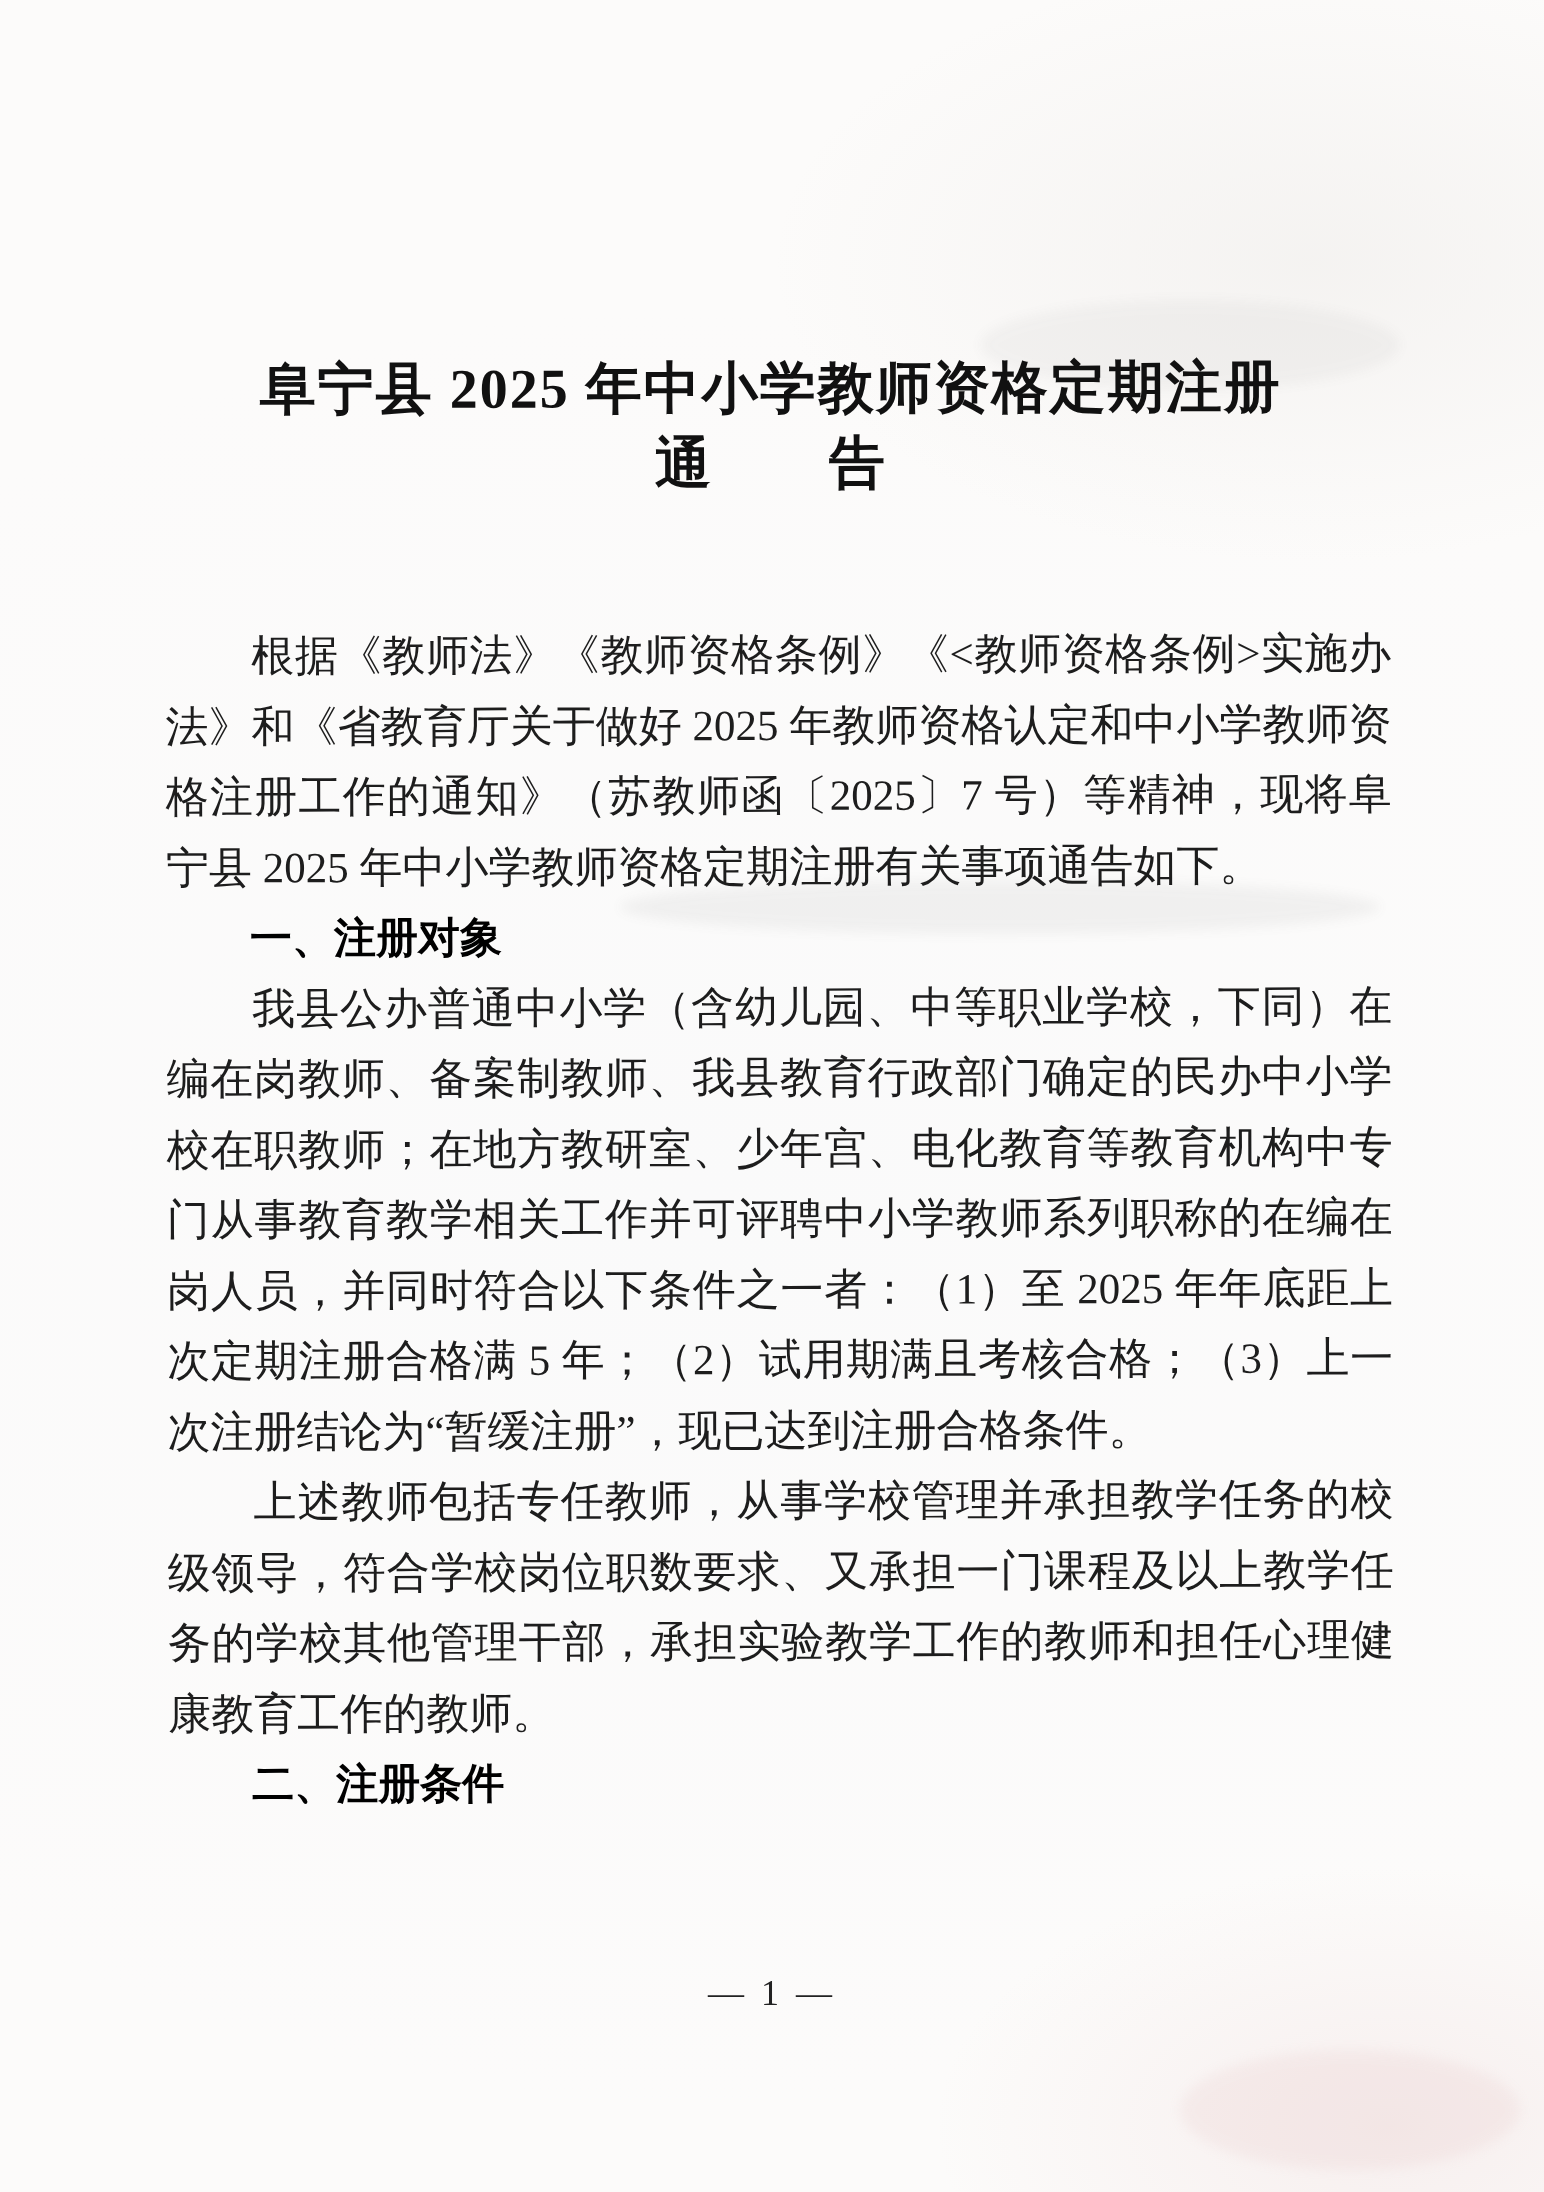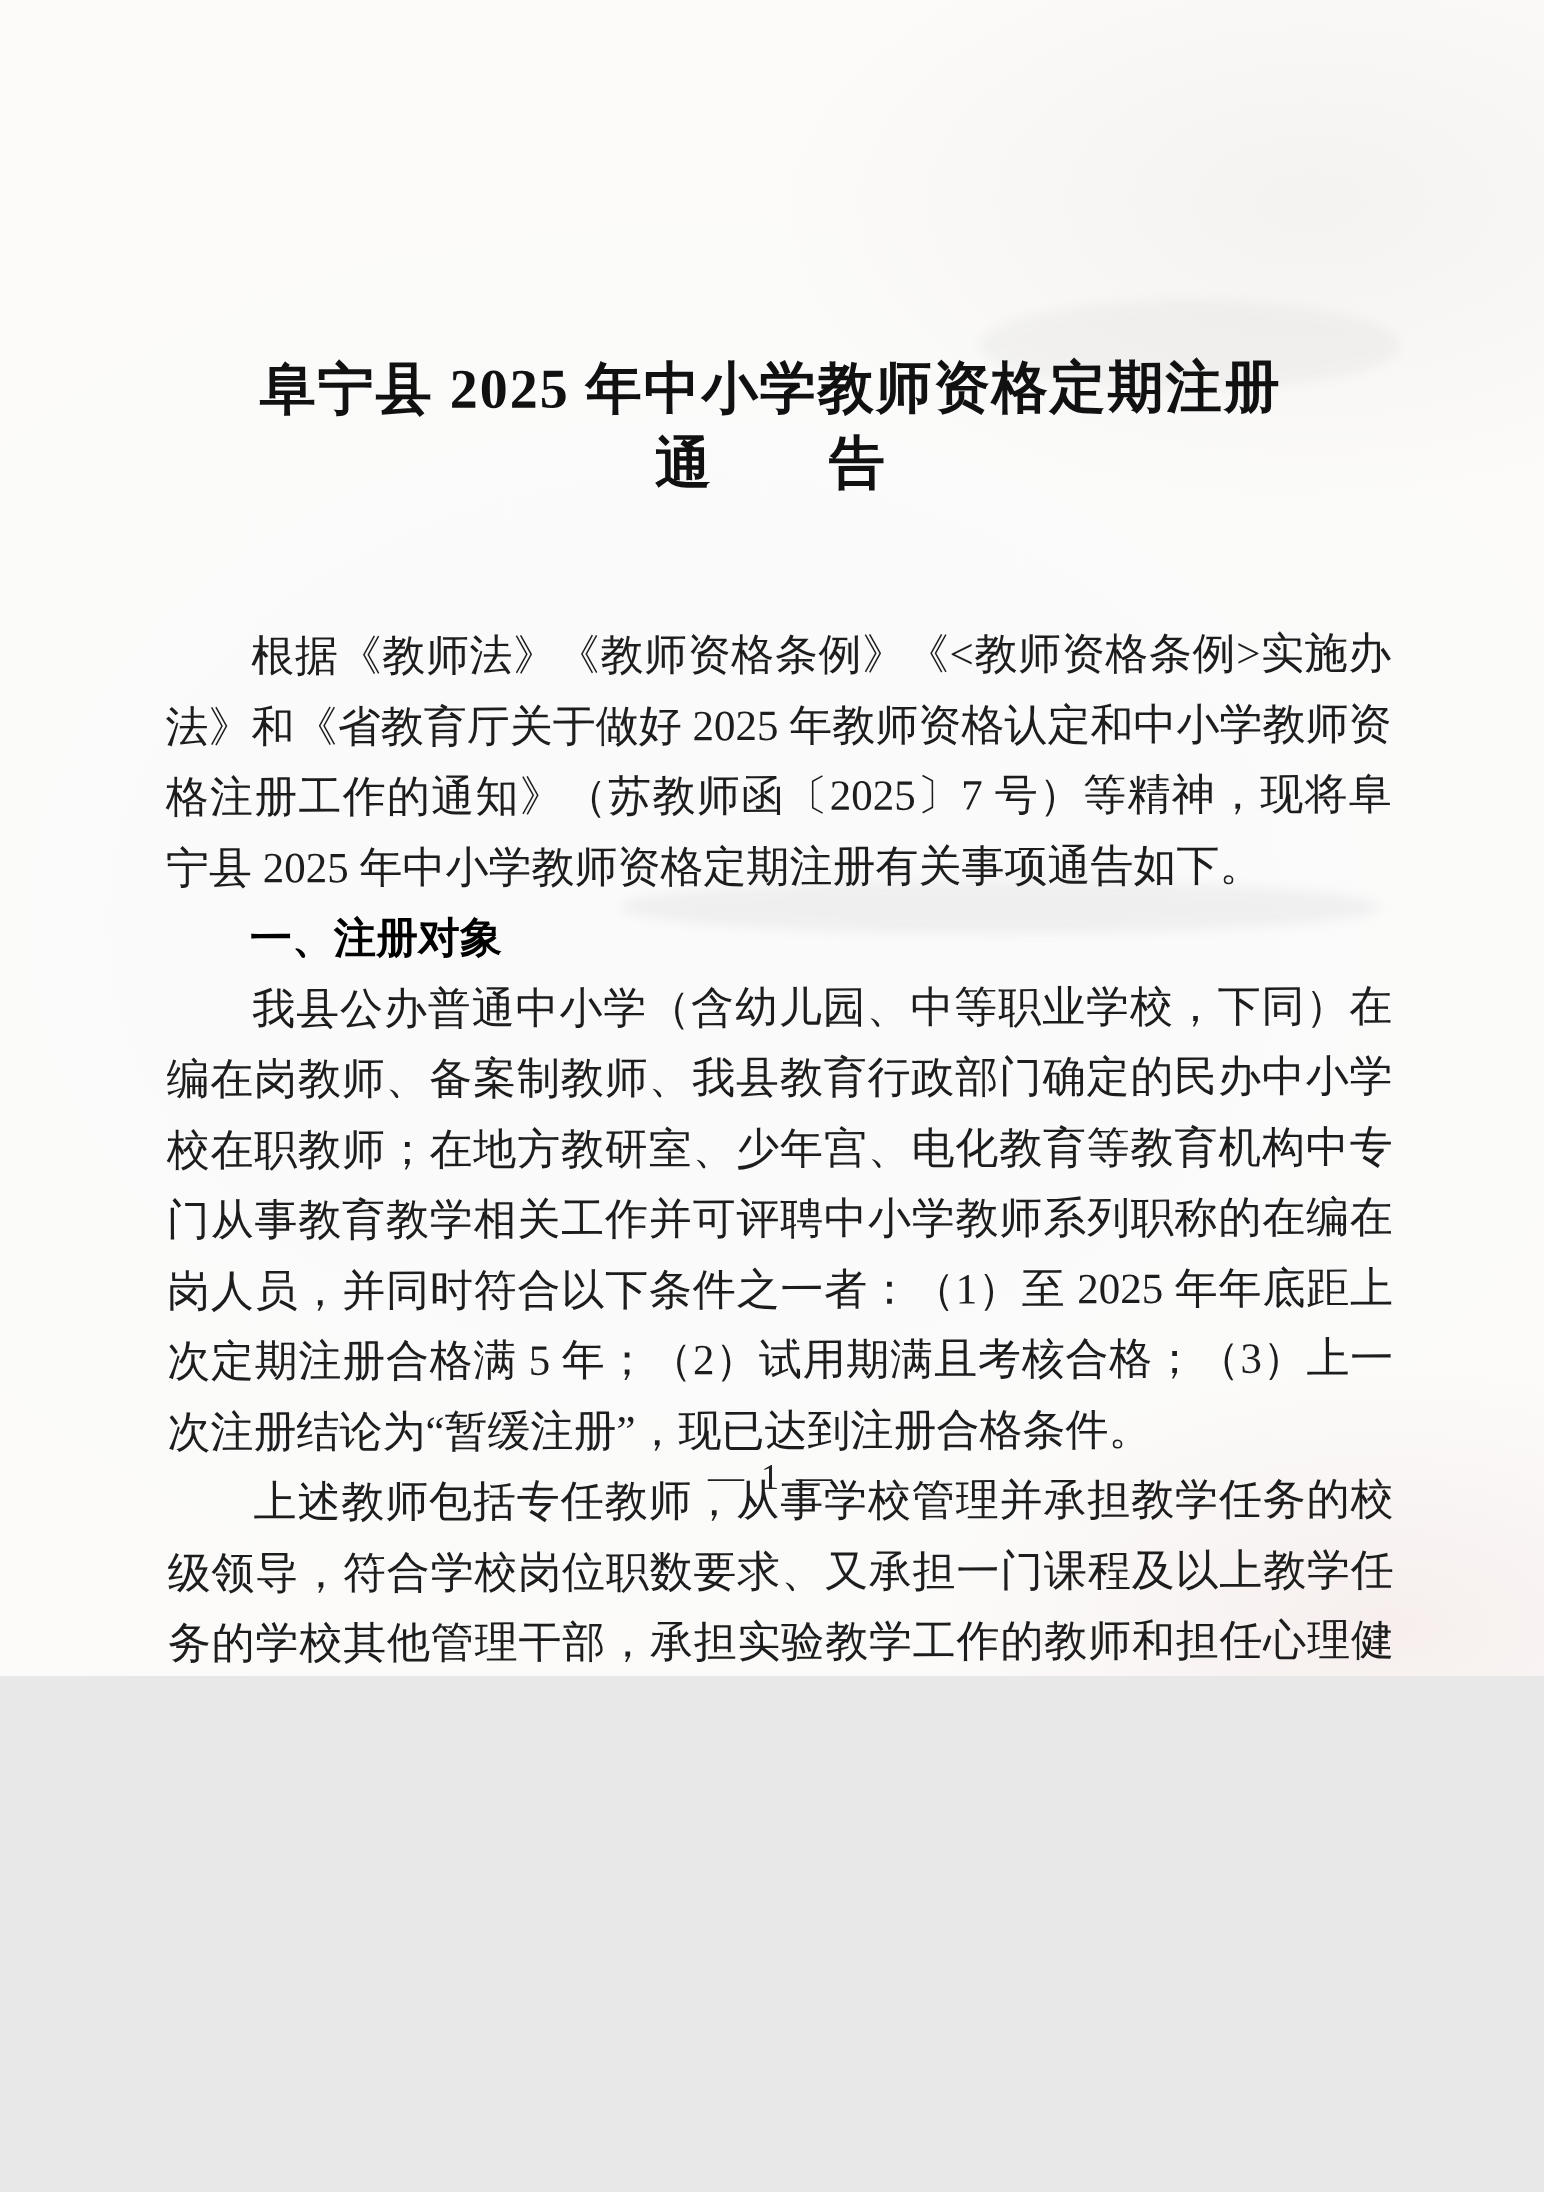--- a/index.html
+++ b/index.html
@@ -3,21 +3,21 @@
 <meta charset="utf-8">
 <style>
   html, body {
     margin: 0;
     padding: 0;
     background: #e8e8e8;
   }
   .page {
     position: relative;
     width: 1544px;
-    height: 1676px;
+    height: 2192px;
     margin: 0 auto;
     background:
       radial-gradient(ellipse 900px 500px at 85% 12%, rgba(210,205,200,0.18), rgba(0,0,0,0) 60%),
       radial-gradient(ellipse 700px 400px at 90% 97%, rgba(225,190,190,0.20), rgba(0,0,0,0) 65%),
       radial-gradient(ellipse 1200px 900px at 45% 55%, rgba(250,250,250,1), rgba(0,0,0,0) 100%),
       #fcfbfa;
     overflow: hidden;
     font-family: "Liberation Serif", "DejaVu Serif", serif;
     color: #1c1c1c;
   }

